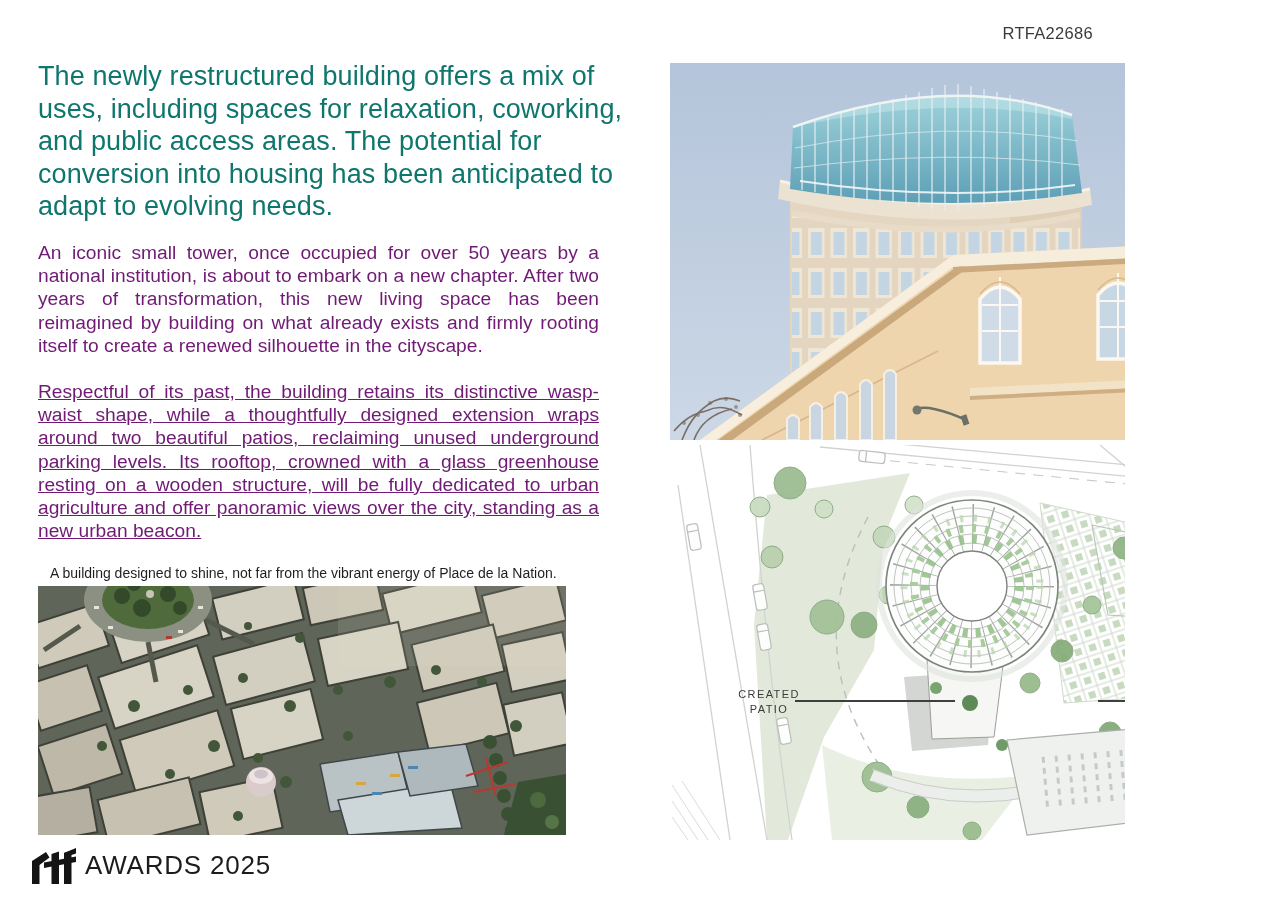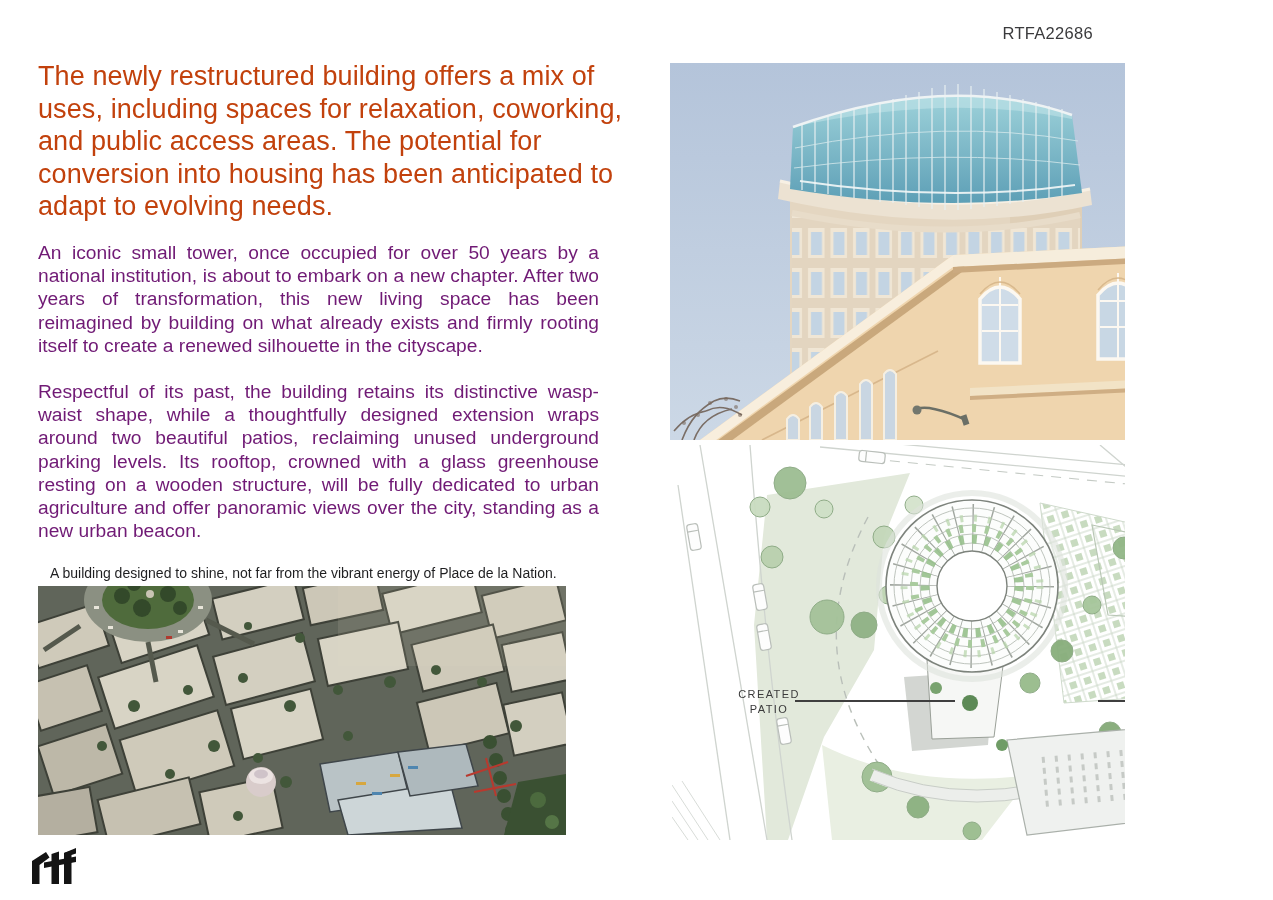--- a/index.html
+++ b/index.html
@@ -1,24 +1,24 @@
 <!DOCTYPE html>
 <html><head>
 <meta charset="utf-8">
 <style>
   html,body{margin:0;padding:0;background:#ffffff;}
   .page{position:relative;width:1125px;height:900px;background:#ffffff;overflow:hidden;
         font-family:"Liberation Sans",sans-serif;}
   .code{position:absolute;top:24px;right:32px;font-size:16.5px;color:#3a3a3c;letter-spacing:.3px;}
   .lead{position:absolute;left:38px;top:60px;width:615px;font-size:27px;line-height:32.6px;
-        color:#c2410c;font-weight:400;letter-spacing:.1px;}
+        color:#0f766e;font-weight:400;letter-spacing:.1px;}
   .bodytext{position:absolute;left:38px;width:561px;font-size:19.2px;line-height:23.2px;
         text-align:justify;color:#701a75;}
   .p1{top:241px;}
-  .p2{top:380px;}
+  .p2{top:380px;text-decoration:underline;}
   .caption{position:absolute;left:50px;top:565px;font-size:14px;color:#1f1f21;}
   figure{margin:0;padding:0;position:absolute;}
   .aerial{left:38px;top:586px;width:528px;height:249px;}
   .towerphoto{left:670px;top:63px;width:568px;height:377px;}
   .siteplan{left:672px;top:445px;width:568px;height:395px;}
   .plan-label{position:absolute;font-size:11px;font-weight:400;letter-spacing:1.4px;color:#3b3b3b;}
   .cp{left:722px;top:687px;width:94px;text-align:center;line-height:15px;}
   .ext{left:1162px;top:693px;}
   .footer{position:absolute;left:30px;top:846px;display:flex;align-items:center;gap:9px;}
   .wordmark{font-size:26px;font-weight:500;color:#1c1c1e;letter-spacing:.8px;}
@@ -409,15 +409,16 @@
     <svg width="46" height="38" viewBox="0 0 46 38">
       <g fill="#141414">
         <rect x="2" y="15" width="7.5" height="23"></rect>
         <polygon points="2,15 16,6 19.5,11.5 9.5,19"></polygon>
         <polygon points="21.5,8 29,5.5 29,38 21.5,38"></polygon>
         <polygon points="34,7 41.5,4.5 41.5,38 34,38"></polygon>
         <polygon points="34,7 46,2 46,7.5 41.5,9"></polygon>
         <polygon points="14,16.5 46,10.5 46,16 14,22"></polygon>
       </g>
     </svg>
+    <span class="wordmark">AWARDS 2025</span>
   </div>
 
 </div>
 
 </body></html>

